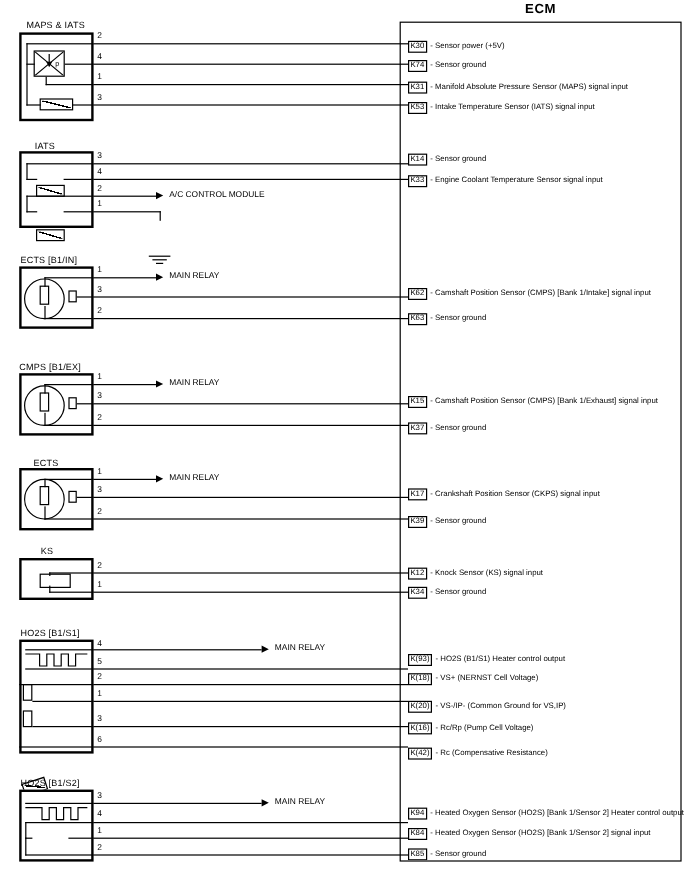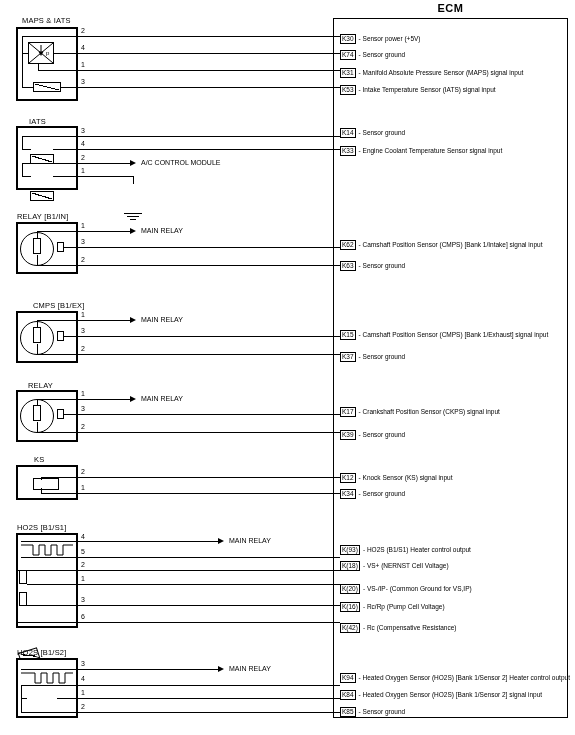--- a/index.html
+++ b/index.html
@@ -191,61 +191,61 @@
 <div class="abs gnd-sym" style="left:124px;top:183px;width:18px;height:8px;">
   <i style="top:0;width:18px;"></i>
     <i style="top:3px;width:12px;"></i>
     <i style="top:6px;width:6px;"></i>
 </div>
 <div class="abs pin-num" style="left:81px;top:127px;">3</div>
 <div class="abs pin-num" style="left:81px;top:140px;">4</div>
 <div class="abs pin-num" style="left:81px;top:154px;">2</div>
 <div class="abs pin-num" style="left:81px;top:167px;">1</div>
 
-<div class="abs comp-label" style="left:17px;top:212px;">RELAY [B1/IN]</div>
+<div class="abs comp-label" style="left:17px;top:212px;">ECTS [B1/IN]</div>
 <div class="abs comp" id="c-cmpsin" style="left:16px;top:222px;width:62px;height:52px;"></div>
 <div class="abs" style="left:20px;top:232px;width:34px;height:34px;border:1px solid #000;border-radius:50%;box-sizing:border-box;"></div>
 <div class="abs sym-rect" style="left:33px;top:238px;width:8px;height:16px;"></div>
 <div class="abs sym-rect" style="left:57px;top:242px;width:7px;height:10px;"></div>
 <div class="abs wire" style="left:37px;top:231px;width:41px;"></div>
 <div class="abs vwire" style="left:37px;top:231px;height:8px;"></div>
 <div class="abs wire" style="left:64px;top:247px;width:14px;"></div>
 <div class="abs wire" style="left:37px;top:265px;width:41px;"></div>
 <div class="abs vwire" style="left:37px;top:255px;height:11px;"></div>
 
 <div class="abs wire" style="left:78px;top:231px;width:52px;"></div>
 <div class="abs arrowhead" style="left:130px;top:227.5px;"></div>
 <div class="abs dest" style="left:141px;top:227px;">MAIN RELAY</div>
 <div class="abs wire" style="left:78px;top:247px;width:262px;"></div>
 <div class="abs wire" style="left:78px;top:265px;width:262px;"></div>
 <div class="abs pin-num" style="left:81px;top:222px;">1</div>
 <div class="abs pin-num" style="left:81px;top:238px;">3</div>
 <div class="abs pin-num" style="left:81px;top:256px;">2</div>
 
-<div class="abs comp-label" style="left:33px;top:301px;">CMPS [B1/EX]</div>
+<div class="abs comp-label" style="left:16px;top:301px;">CMPS [B1/EX]</div>
 <div class="abs comp" id="c-cmpsex" style="left:16px;top:311px;width:62px;height:52px;"></div>
 <div class="abs" style="left:20px;top:321px;width:34px;height:34px;border:1px solid #000;border-radius:50%;box-sizing:border-box;"></div>
 <div class="abs sym-rect" style="left:33px;top:327px;width:8px;height:16px;"></div>
 <div class="abs sym-rect" style="left:57px;top:331px;width:7px;height:10px;"></div>
 <div class="abs wire" style="left:37px;top:320px;width:41px;"></div>
 <div class="abs vwire" style="left:37px;top:320px;height:8px;"></div>
 <div class="abs wire" style="left:64px;top:336px;width:14px;"></div>
 <div class="abs wire" style="left:37px;top:354px;width:41px;"></div>
 <div class="abs vwire" style="left:37px;top:344px;height:11px;"></div>
 
 <div class="abs wire" style="left:78px;top:320px;width:52px;"></div>
 <div class="abs arrowhead" style="left:130px;top:316.5px;"></div>
 <div class="abs dest" style="left:141px;top:316px;">MAIN RELAY</div>
 <div class="abs wire" style="left:78px;top:336px;width:262px;"></div>
 <div class="abs wire" style="left:78px;top:354px;width:262px;"></div>
 <div class="abs pin-num" style="left:81px;top:311px;">1</div>
 <div class="abs pin-num" style="left:81px;top:327px;">3</div>
 <div class="abs pin-num" style="left:81px;top:345px;">2</div>
 
-<div class="abs comp-label" style="left:28px;top:381px;">RELAY</div>
+<div class="abs comp-label" style="left:28px;top:381px;">ECTS</div>
 <div class="abs comp" id="c-ckps" style="left:16px;top:390px;width:62px;height:52px;"></div>
 <div class="abs" style="left:20px;top:399px;width:34px;height:34px;border:1px solid #000;border-radius:50%;box-sizing:border-box;"></div>
 <div class="abs sym-rect" style="left:33px;top:405px;width:8px;height:16px;"></div>
 <div class="abs sym-rect" style="left:57px;top:409px;width:7px;height:10px;"></div>
 <div class="abs wire" style="left:37px;top:399px;width:41px;"></div>
 <div class="abs vwire" style="left:37px;top:399px;height:7px;"></div>
 <div class="abs wire" style="left:64px;top:414px;width:14px;"></div>
 <div class="abs wire" style="left:37px;top:432px;width:41px;"></div>
 <div class="abs vwire" style="left:37px;top:422px;height:11px;"></div>
 

